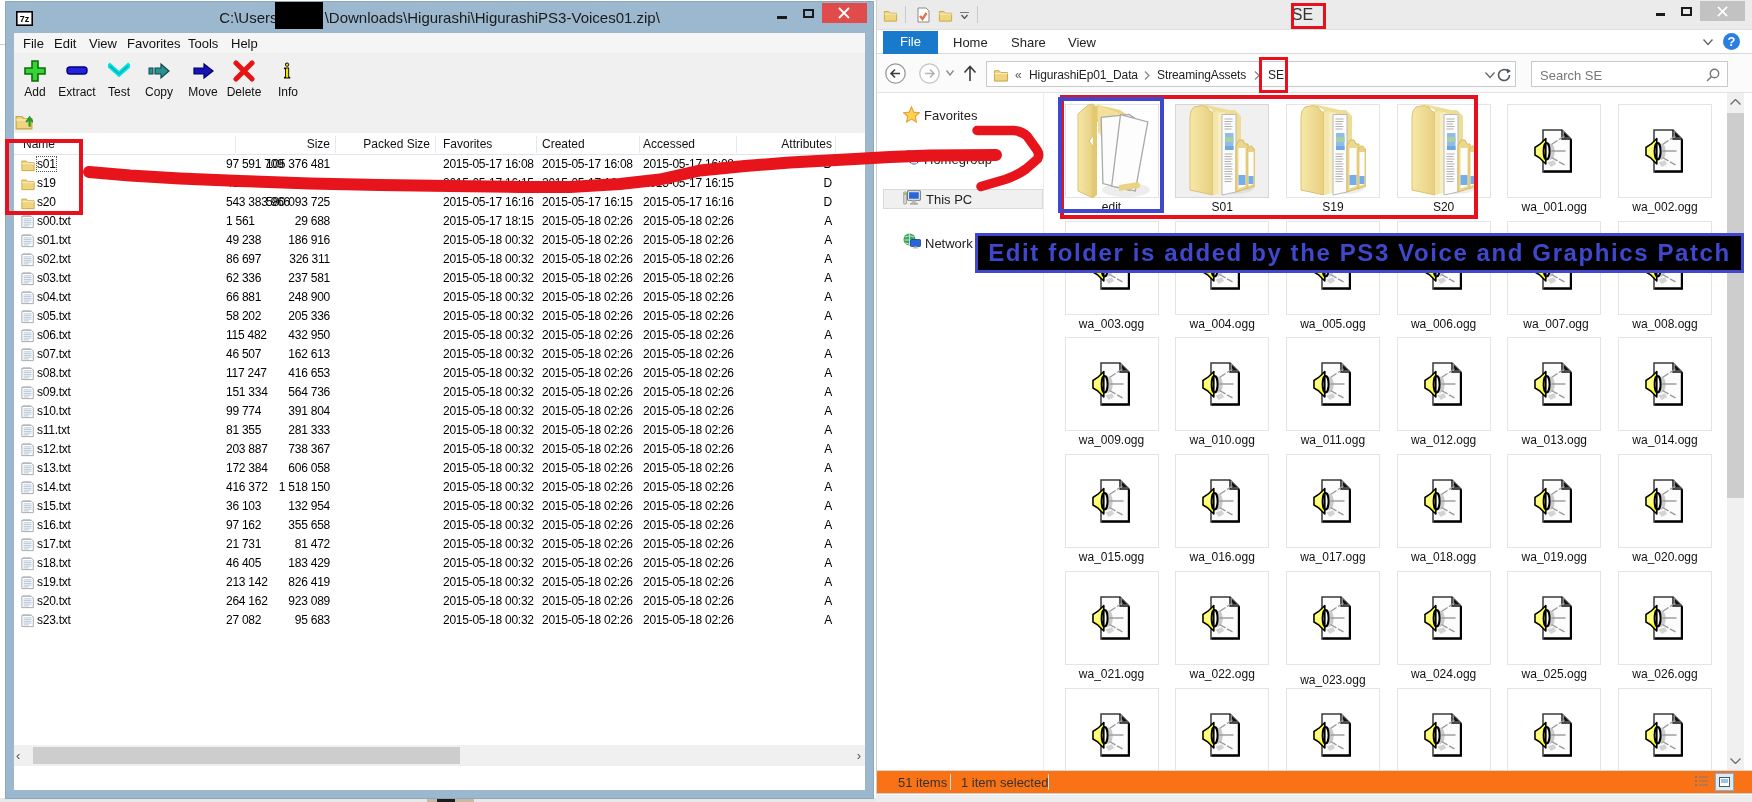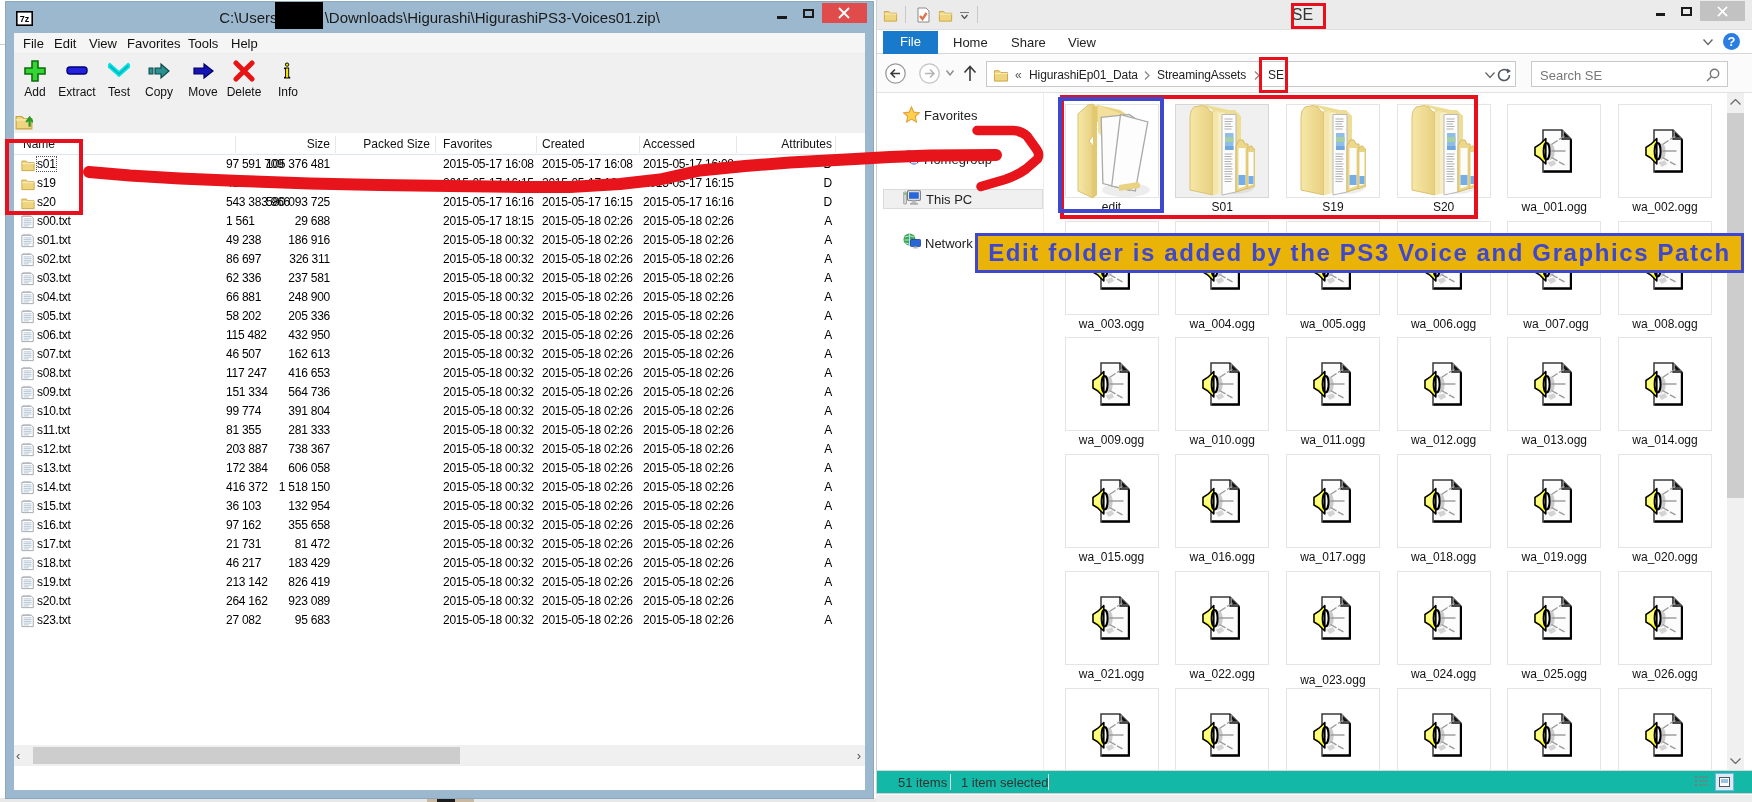--- a/index.html
+++ b/index.html
@@ -32,25 +32,25 @@
 #ex .title{left:0;top:0;width:100%;height:30px;background:#ebebeb;border-bottom:1px solid #e0e0e0;}
 .tabs{left:0;top:30px;width:100%;height:24px;background:#fff;border-bottom:1px solid #d8d8d8;font-size:13px;}
 .ftab{position:absolute;left:6px;top:1px;width:55px;height:23px;background:#1979ca;color:#fff;text-align:center;line-height:22px;font-size:13px;}
 .rtab{position:absolute;top:1px;height:23px;color:#222;line-height:23px;}
 .nav{left:0;top:54px;width:100%;height:39px;background:#fbfbfb;border-bottom:1px solid #e2e2e2;}
 .adr{position:absolute;left:109px;top:7px;width:530px;height:26px;border:1px solid #c9c9c9;background:#fff;font-size:12px;letter-spacing:-0.1px;color:#222;}
 .srch{position:absolute;left:654px;top:7px;width:197px;height:26px;border:1px solid #c9c9c9;background:#fff;font-size:13px;color:#777;}
 .side{font-size:13px;color:#222;}
 .grid-lab{position:absolute;font-size:12px;color:#111;width:110px;text-align:center;}
 .tile{position:absolute;width:94px;height:94px;border:1px solid #e4e4e4;background:#fff;}
-.stat{left:0;top:770px;width:100%;height:23px;background:#14b8a6;border-top:1px solid #d9d9d9;font-size:13px;color:#333;}
+.stat{left:0;top:770px;width:100%;height:23px;background:#f97316;border-top:1px solid #d9d9d9;font-size:13px;color:#333;}
 
 .redbox{border:3px solid #e8101c;}
 .bluebox{border:4px solid #3f48cc;}
-#banner{left:975px;top:233px;width:769px;height:40px;background:#eab308;border:3px solid #3f48cc;z-index:60;
+#banner{left:975px;top:233px;width:769px;height:40px;background:#000000;border:3px solid #3f48cc;z-index:60;
   font-size:24px;font-weight:bold;color:#3f48cc;text-align:center;line-height:34px;letter-spacing:1.6px;}
 svg{display:block;}
 .ann{z-index:70;pointer-events:none;}
 </style></head><body>
 
 <svg width="0" height="0" style="position:absolute">
 <defs>
 <linearGradient id="gfold" x1="0" y1="0" x2="1" y2="0">
  <stop offset="0" stop-color="#f6e8a8"></stop>
         <stop offset="1" stop-color="#e7cf7f"></stop>
@@ -259,21 +259,21 @@
             <use href="#txtico"></use>
           </svg><b class="cn"><span>s15.txt</span></b><b class="c1">132 954</b><b class="c2">36 103</b><b class="c3">2015-05-18 00:32</b><b class="c4">2015-05-18 02:26</b><b class="c5">2015-05-18 02:26</b><b class="c6">A</b></div>
 <div class="r" style="top:361px"><svg class="ric" viewBox="0 0 16 16">
             <use href="#txtico"></use>
           </svg><b class="cn"><span>s16.txt</span></b><b class="c1">355 658</b><b class="c2">97 162</b><b class="c3">2015-05-18 00:32</b><b class="c4">2015-05-18 02:26</b><b class="c5">2015-05-18 02:26</b><b class="c6">A</b></div>
 <div class="r" style="top:380px"><svg class="ric" viewBox="0 0 16 16">
             <use href="#txtico"></use>
           </svg><b class="cn"><span>s17.txt</span></b><b class="c1">81 472</b><b class="c2">21 731</b><b class="c3">2015-05-18 00:32</b><b class="c4">2015-05-18 02:26</b><b class="c5">2015-05-18 02:26</b><b class="c6">A</b></div>
 <div class="r" style="top:399px"><svg class="ric" viewBox="0 0 16 16">
             <use href="#txtico"></use>
-          </svg><b class="cn"><span>s18.txt</span></b><b class="c1">183 429</b><b class="c2">46 217</b><b class="c3">2015-05-18 00:32</b><b class="c4">2015-05-18 02:26</b><b class="c5">2015-05-18 02:26</b><b class="c6">A</b></div>
+          </svg><b class="cn"><span>s18.txt</span></b><b class="c1">183 429</b><b class="c2">46 405</b><b class="c3">2015-05-18 00:32</b><b class="c4">2015-05-18 02:26</b><b class="c5">2015-05-18 02:26</b><b class="c6">A</b></div>
 <div class="r" style="top:418px"><svg class="ric" viewBox="0 0 16 16">
             <use href="#txtico"></use>
           </svg><b class="cn"><span>s19.txt</span></b><b class="c1">826 419</b><b class="c2">213 142</b><b class="c3">2015-05-18 00:32</b><b class="c4">2015-05-18 02:26</b><b class="c5">2015-05-18 02:26</b><b class="c6">A</b></div>
 <div class="r" style="top:437px"><svg class="ric" viewBox="0 0 16 16">
             <use href="#txtico"></use>
           </svg><b class="cn"><span>s20.txt</span></b><b class="c1">923 089</b><b class="c2">264 162</b><b class="c3">2015-05-18 00:32</b><b class="c4">2015-05-18 02:26</b><b class="c5">2015-05-18 02:26</b><b class="c6">A</b></div>
 <div class="r" style="top:456px"><svg class="ric" viewBox="0 0 16 16">
             <use href="#txtico"></use>
           </svg><b class="cn"><span>s23.txt</span></b><b class="c1">95 683</b><b class="c2">27 082</b><b class="c3">2015-05-18 00:32</b><b class="c4">2015-05-18 02:26</b><b class="c5">2015-05-18 02:26</b><b class="c6">A</b></div>
 </div>

